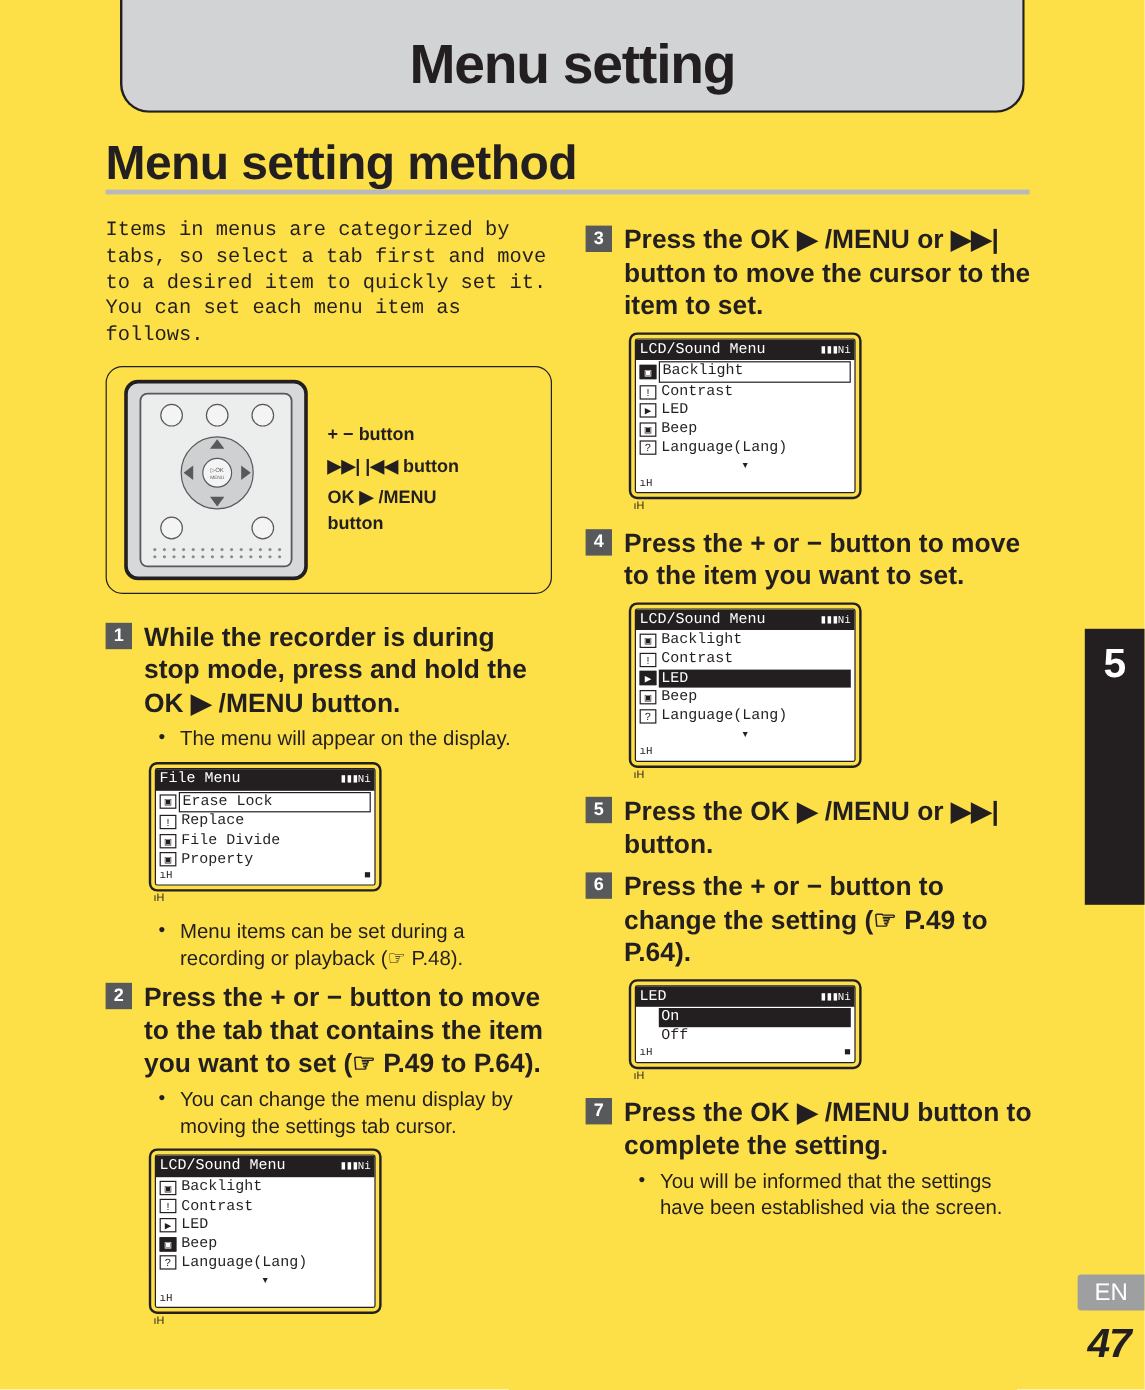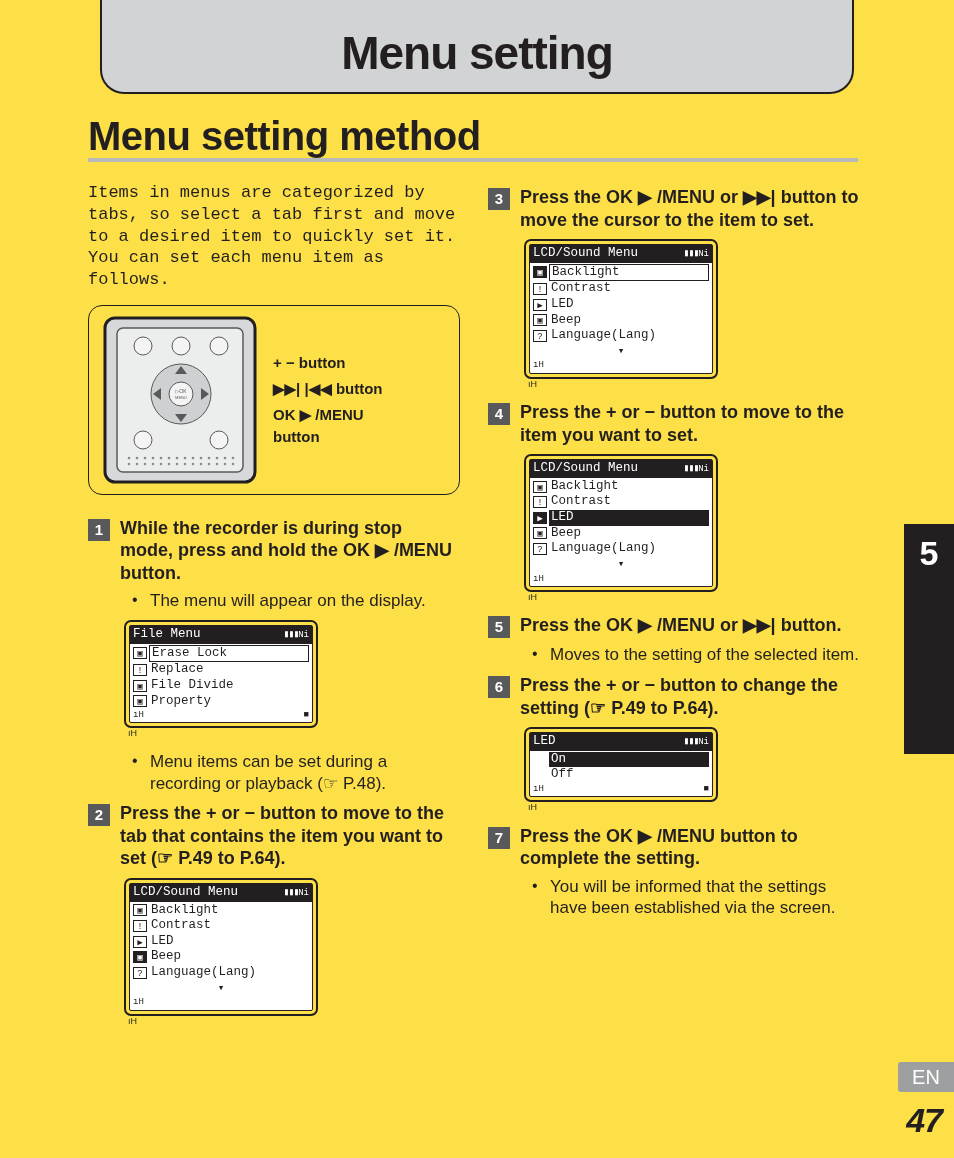--- a/index.html
+++ b/index.html
@@ -106,21 +106,21 @@
     color: #fff;
     font-weight: 700;
     font-size: 15px;
     text-align: center;
     line-height: 22px;
     flex: 0 0 auto;
     margin-top: 2px;
   }
   .step .text {
     font-weight: 700;
-    font-size: 18px;
+    font-size: 22px;
     line-height: 1.25;
   }
   .okplay {
     font-family: inherit;
     font-weight: 700;
   }
   ul.bullets {
     margin: 6px 0 8px 44px;
     padding: 0;
   }
@@ -382,20 +382,23 @@
   </div>
 
       <ul class="bullets">
         <li>Menu items can be set during a recording or playback (☞ P.48).</li>
       </ul>
 
       <div class="step">
         <div class="num">2</div>
         <div class="text">Press the + or − button to move to the tab that contains the item you want to set (☞ P.49 to P.64).</div>
       </div>
+      <ul class="bullets">
+        <li>You can change the menu display by moving the settings tab cursor.</li>
+      </ul>
 
       <div class="lcd">
     <div class="lcd-frame">
       <div class="lcd-inner">
         <div class="lcd-title">
           <span>LCD/Sound Menu</span>
           <span><span class="batt">▮▮▮</span><span class="ni">Ni</span></span>
         </div>
         <div class="lcd-body">
                 <div class="lcd-row ">
@@ -524,23 +527,20 @@
     <div class="lcd-foot-outer">
             <span>ıH</span>
             <span></span>
           </div>
   </div>
 
       <div class="step">
         <div class="num">5</div>
         <div class="text"><span>Press the </span><span class="okplay">OK ▶ /MENU</span><span> or </span><span class="okplay">▶▶|</span><span> button.</span></div>
       </div>
-      <ul class="bullets">
-        <li>Moves to the setting of the selected item.</li>
-      </ul>
 
       <div class="step">
         <div class="num">6</div>
         <div class="text">Press the + or − button to change the setting (☞ P.49 to P.64).</div>
       </div>
       <div class="lcd">
     <div class="lcd-frame">
       <div class="lcd-inner">
         <div class="lcd-title">
           <span>LED</span>

